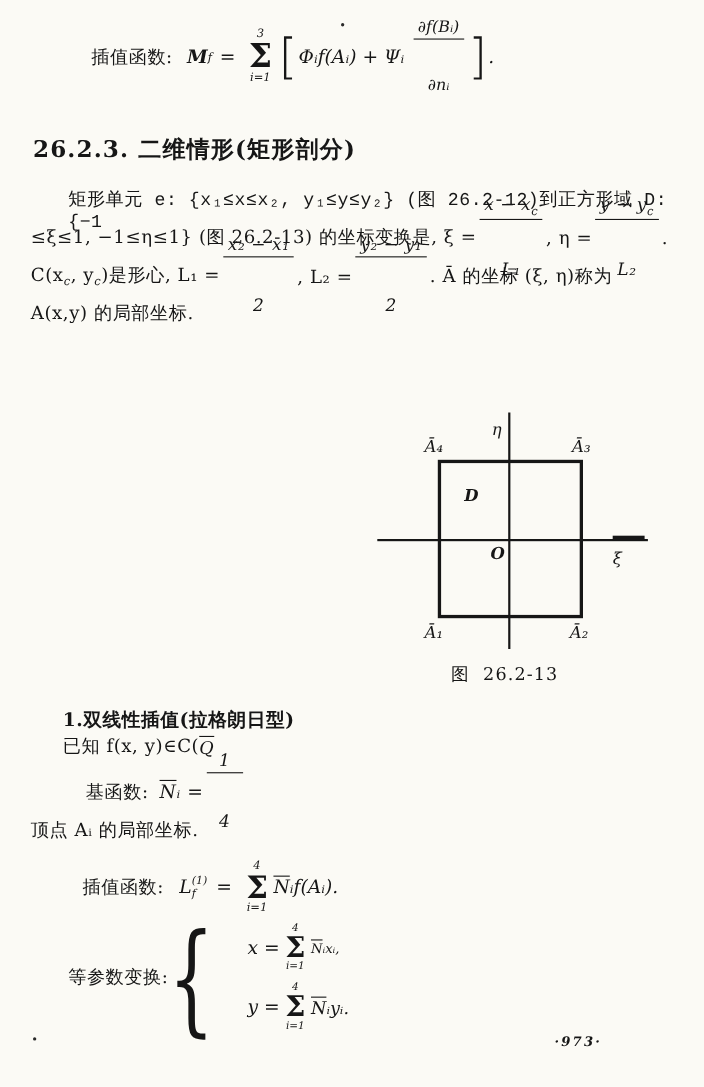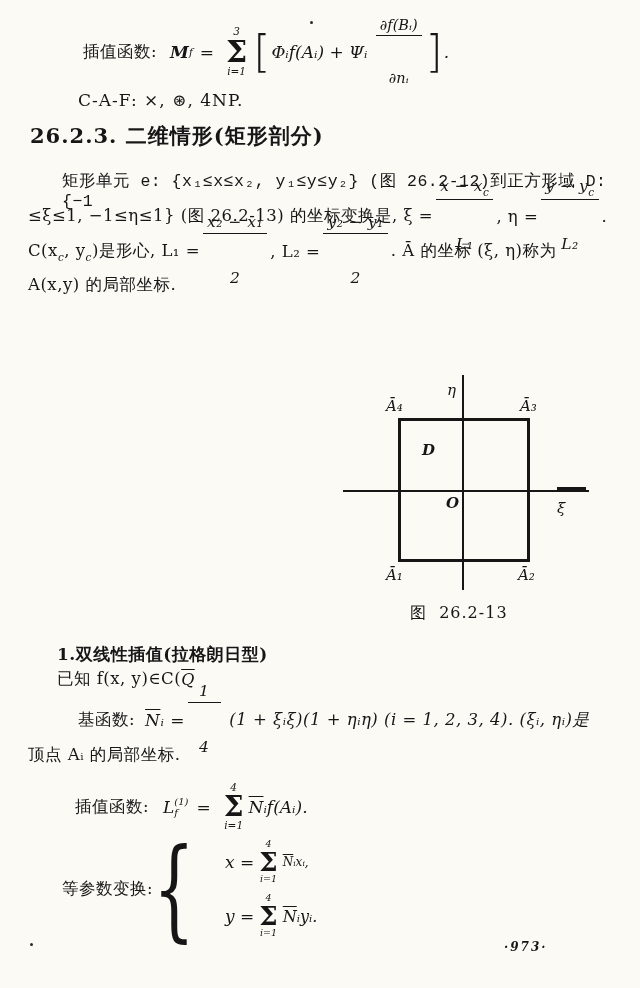--- a/index.html
+++ b/index.html
@@ -53,21 +53,20 @@
     <span class="brk">[</span>
     <span class="math">Φᵢf(Aᵢ) + Ψᵢ </span>
     <span class="frac" style="font-size:14.5px">
       <span class="num">∂f(Bᵢ)</span>
       <span class="den">∂nᵢ</span>
     </span>
     <span class="brk">]</span>
     <span class="math">.</span>
   </div>
 
-  <div class="abs" style="left:78px; top:90px; font-size:17px; letter-spacing:1px;">C-A-F: ×, ⊛, 4NP.</div>
 
   <div class="abs heading" style="left:30px; top:122px;">26.2.3. 二维情形(矩形剖分)</div>
 
   <div class="abs cjk" style="left:62px; top:170px;font-family:Liberation Mono, monospace;">矩形单元 e: {x₁≤x≤x₂, y₁≤y≤y₂} (图 26.2-12)到正方形域 D: {−1</div>
 
   <div class="row cjk" style="left:28px; top:196px; height:40px;">
     <span>≤ξ≤1, −1≤η≤1} (图 26.2-13) 的坐标变换是, ξ =</span>
     <span class="frac">
       <span class="num"><span>x − x</span><span class="sb">c</span></span>
       <span class="den">L₁</span>
@@ -119,21 +118,20 @@
     <span>已知 f(x, y)∈C(</span><span class="bar math" style="font-size:16px">Q</span>
   </div>
 
   <div class="row cjk" style="left:78px; top:698px; height:44px;">
     <span>基函数:</span>
     <span class="math" style="margin-left:10px"><span class="bar">N</span><span>ᵢ =</span></span>
     <span class="frac">
       <span class="num">1</span>
       <span class="den">4</span>
     </span>
-    <span class="math" style="font-size:16.5px"> (1 + ξᵢξ)(1 + ηᵢη) (i = 1, 2, 3, 4). (ξᵢ, ηᵢ)是</span>
   </div>
   <div class="abs cjk" style="left:28px; top:744px;text-align:center;">顶点 Aᵢ 的局部坐标.</div>
 
   <div class="row" style="left:75px; top:778px; height:58px;">
     <span class="cjk">插值函数:</span>
     <span class="math" style="margin-left:14px">L</span>
     <span class="supsub">
       <span>(1)</span>
       <span>f</span>
     </span>

